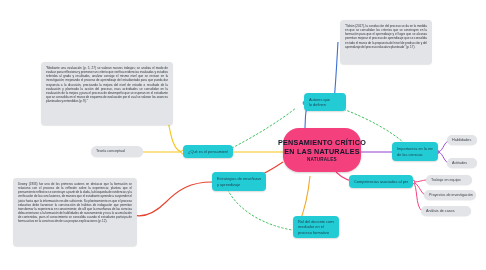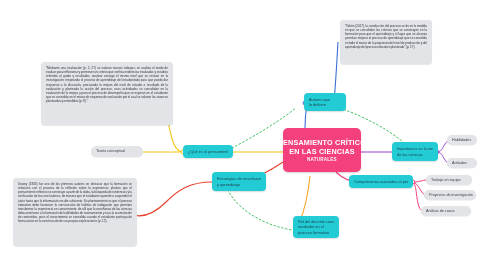--- a/index.html
+++ b/index.html
@@ -23,22 +23,22 @@
     top: 0;
     width: 486px;
     height: 270px;
     pointer-events: none;
   }
 
   
   .central {
     position: absolute;
     background: #f4417e;
-    color: #ffffff;
-    border-radius: 5px;
+    color: #0f172a;
+    border-radius: 16px;
     text-align: center;
     display: flex;
     flex-direction: column;
     align-items: center;
     justify-content: center;
     box-shadow: 0 1px 2px rgba(0,0,0,0.18);
     letter-spacing: 0.2px;
   }
   .central .l1, .central .l2 {
     font-size: 7.2px;
@@ -146,21 +146,21 @@
 
     <circle cx="183" cy="152" r="1.9" fill="#ffffff" stroke="#f5c518" stroke-width="1"></circle>
     <circle cx="305" cy="103" r="1.9" fill="#ffffff" stroke="#3b6fd4" stroke-width="1"></circle>
     <circle cx="240" cy="182" r="1.9" fill="#ffffff" stroke="#e8412c" stroke-width="1"></circle>
     <circle cx="413" cy="182" r="1.9" fill="#ffffff" stroke="#f4417e" stroke-width="1"></circle>
     <circle cx="437" cy="152" r="1.9" fill="#ffffff" stroke="#9b4fd4" stroke-width="1"></circle>
   </svg>
 
   <div class="central" style="left:283px; top:128px; width:78px; height:44px;">
     <div class="l1">PENSAMIENTO CRÍTICO</div>
-    <div class="l2">EN LAS CIENCIAS</div>
+    <div class="l2">EN LAS NATURALES</div>
     <div class="l3">NATURALES</div>
   </div>
 
   <div class="topic" style="left:183px; top:145px; width:50px; height:13px;">
     <span>¿Qué es el pensamiento crítico?</span>
   </div>
 
   <div class="topic" style="left:304px; top:93px; width:42px; height:18px;">
     <span>Autores que</span>
     <span>lo definen</span>

